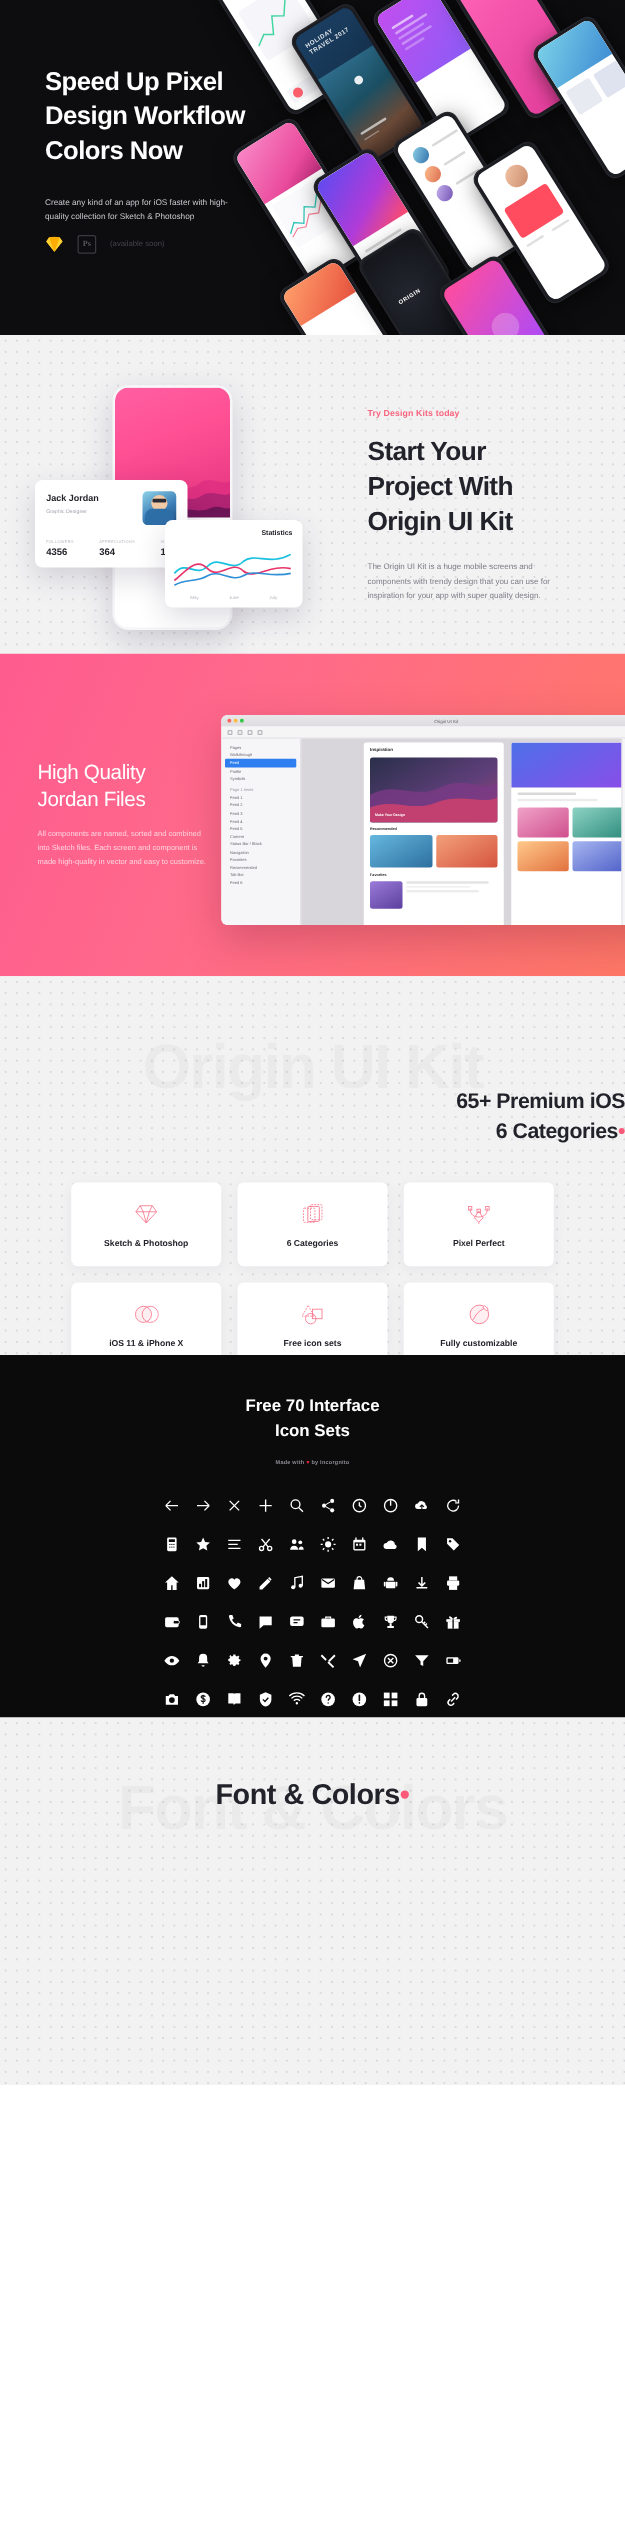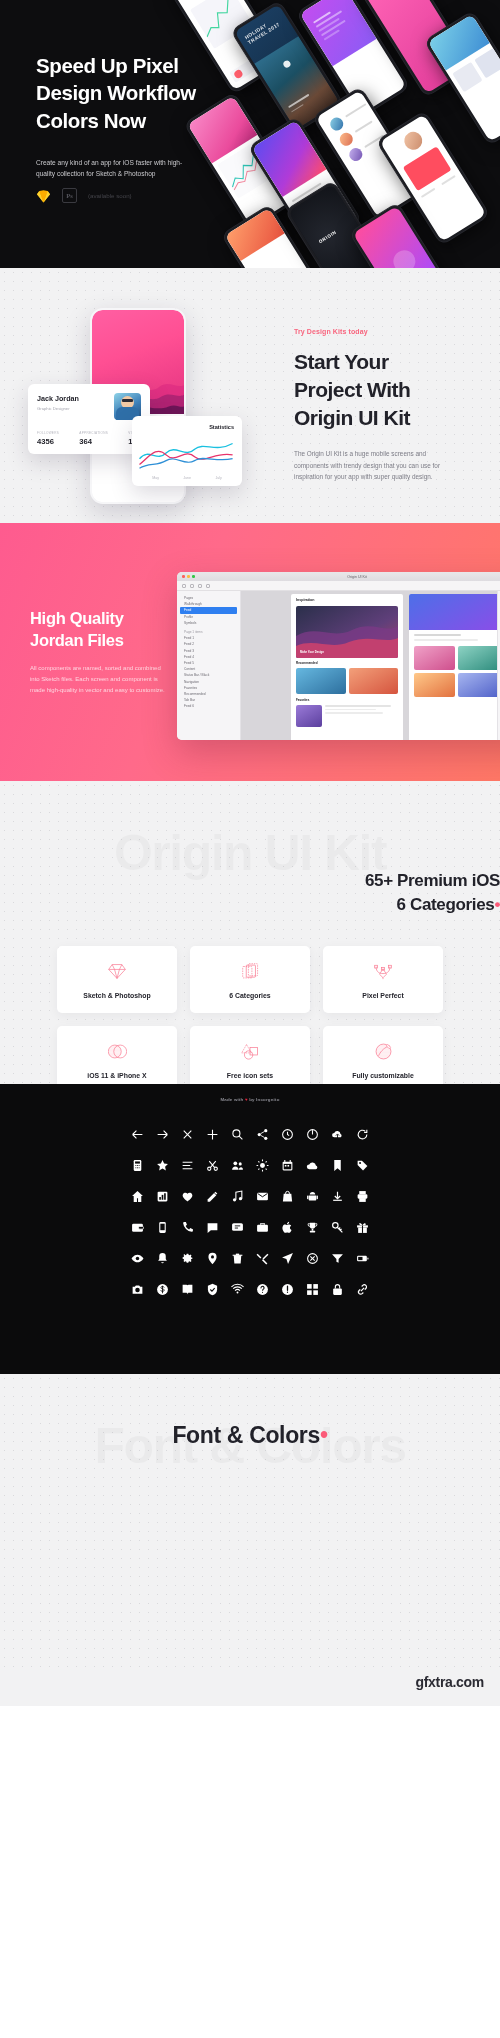--- a/index.html
+++ b/index.html
@@ -112,21 +112,21 @@
   .cc-title { font-size: 5.6px; font-weight: bold; color: #23232b; text-align: right; }
   .cc-axis { position: absolute; left: 8px; bottom: 6px; right: 8px; display: flex; justify-content: space-around; }
   .cc-axis span { font-size: 3.6px; color: #b6b6bf; }
 
   
   .s3 {
     position: relative; height: 258px; overflow: hidden;
     background: linear-gradient(112deg, #fe5b8f 0%, #ff6a8a 38%, #ff7866 100%);
   }
   .s3-copy { position: absolute; left: 30px; top: 84px; width: 160px; }
-  .s3-title { color: #fff; font-size: 16.5px; font-weight: bold; line-height: 1.34; letter-spacing: -0.3px; }
+  .s3-title { color: #fff; font-size: 16.5px; font-weight: normal; line-height: 1.34; letter-spacing: -0.3px; }
   .s3-body { color: rgba(255,255,255,.72); font-size: 6px; line-height: 1.85; margin-top: 12px; width: 140px; }
   .s3-app {
     position: absolute; left: 177px; top: 49px; width: 360px; height: 168px;
     background: #f3f1f2; border-radius: 5px 0 0 5px;
     box-shadow: 0 12px 34px rgba(120,30,60,.30);
     overflow: hidden;
   }
   .app-bar { height: 9px; background: linear-gradient(#e9e7e9,#dedce0); position: relative; display: flex; align-items: center; padding-left: 5px; gap: 2.5px;}
   .app-dot { width: 2.6px; height: 2.6px; border-radius: 50%; }
   .app-bar-title { position: absolute; left: 0; right: 0; text-align: center; font-size: 3.6px; color: #5f5d63; }
@@ -610,20 +610,24 @@
               <path d="M5 18 C9 10 14 6 21 4" fill="none" stroke="#f9778f" stroke-width="1"></path>
               <path d="M18 2 L22 6 L20 8 L16 4 Z" fill="#fff" stroke="#f9778f" stroke-width="1"></path>
             </svg>
         </div>
         <div class="lbl">Fully customizable</div>
       </div>
     </div>
   </section>
 
   <section class="s5">
+    <h2 class="s5-head">
+      <span>Free 70 Interface</span><br>
+      <span>Icon Sets</span>
+    </h2>
     <div class="s5-made">
       <span>Made with</span>
       <span class="hrt">♥</span>
       <span>by Incorgnito</span>
     </div>
 
     <div class="icon-grid" id="iconGrid">
         <div class="icon-cell">
           <svg viewBox="0 0 24 24">
             <path d="M3 12h18M3 12l7-7M3 12l7 7" stroke="#fff" stroke-width="2" fill="none"></path>
@@ -1005,17 +1009,14 @@
     <div class="wm s6-wm">Font &amp; Colors</div>
     <h2 class="s6-head">
       <span>Font &amp; Colors</span><span class="dot-accent">•</span>
     </h2>
 
     <div class="panels">
 
     </div>
   </section>
 
-  <div class="footer">
-    <div class="brand">gfxtra.com</div>
-  </div>
 
 </div>
 
 </body></html>

